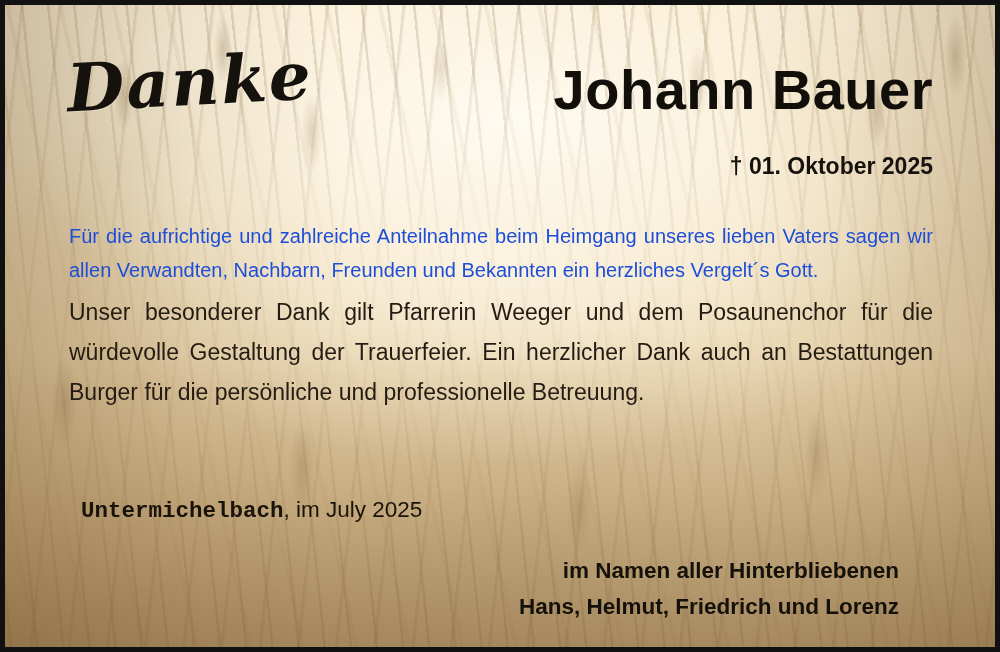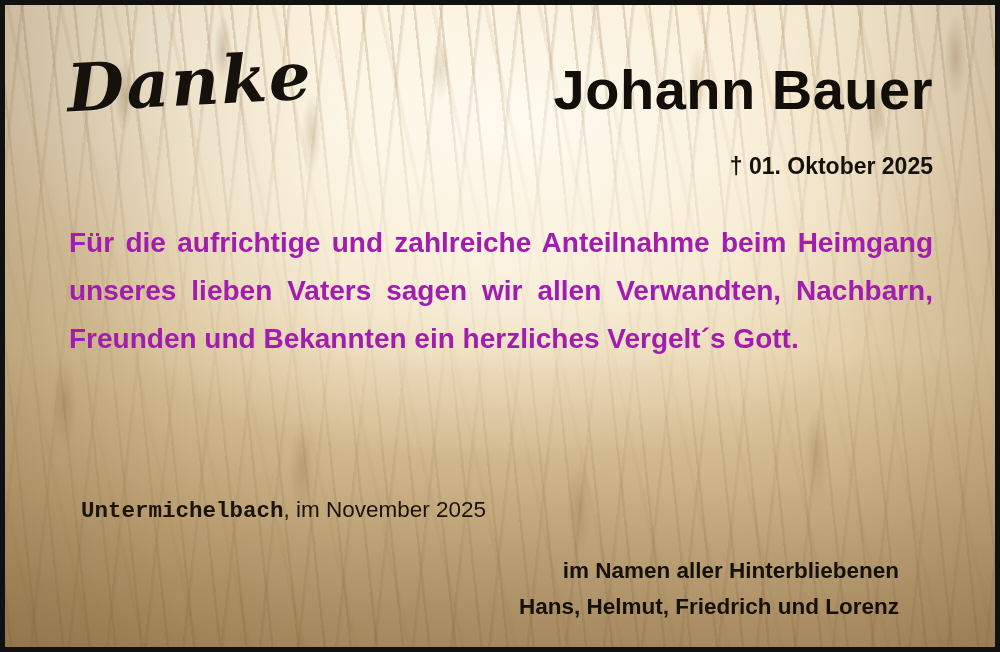--- a/index.html
+++ b/index.html
@@ -133,23 +133,23 @@
   }
 
   .para-block {
     position: absolute;
     left: 64px;
     right: 62px;
     top: 214px;
   }
 
   .p-bold {
-    font-size: 28px;
-    font-weight: 700;
-    color: #a21caf;
+    font-size: 20px;
+    font-weight: 400;
+    color: #1d4ed8;
     line-height: 1.72;
     text-align: justify;
     text-align-last: left;
     margin: 0 0 4px 0;
   }
   .p-normal {
     font-size: 23px;
     font-weight: 400;
     color: #241c12;
     line-height: 1.75;
@@ -200,24 +200,25 @@
   <div class="content">
 
     <div class="danke">Danke</div>
 
     <div class="name">Johann Bauer</div>
 
     <div class="death-date">† 01. Oktober 2025</div>
 
     <div class="para-block">
       <p class="p-bold">Für die aufrichtige und zahlreiche Anteilnahme beim Heimgang unseres lieben Vaters sagen wir allen Verwandten, Nachbarn, Freunden und Bekannten ein herzliches Vergelt´s Gott.</p>
+      <p class="p-normal">Unser besonderer Dank gilt Pfarrerin Weeger und dem Posaunenchor für die würdevolle Gestaltung der Trauerfeier. Ein herzlicher Dank auch an Bestattungen Burger für die persönliche und professionelle Betreuung.</p>
     </div>
 
     <div class="place-line">
-      <span class="place">Untermichelbach</span><span>, im November 2025</span>
+      <span class="place">Untermichelbach</span><span>, im July 2025</span>
     </div>
 
     <div class="signature">
       <div class="sig-line">im Namen aller Hinterbliebenen</div>
       <div class="sig-line">Hans, Helmut, Friedrich und Lorenz</div>
     </div>
 
   </div>
 </div>
 

